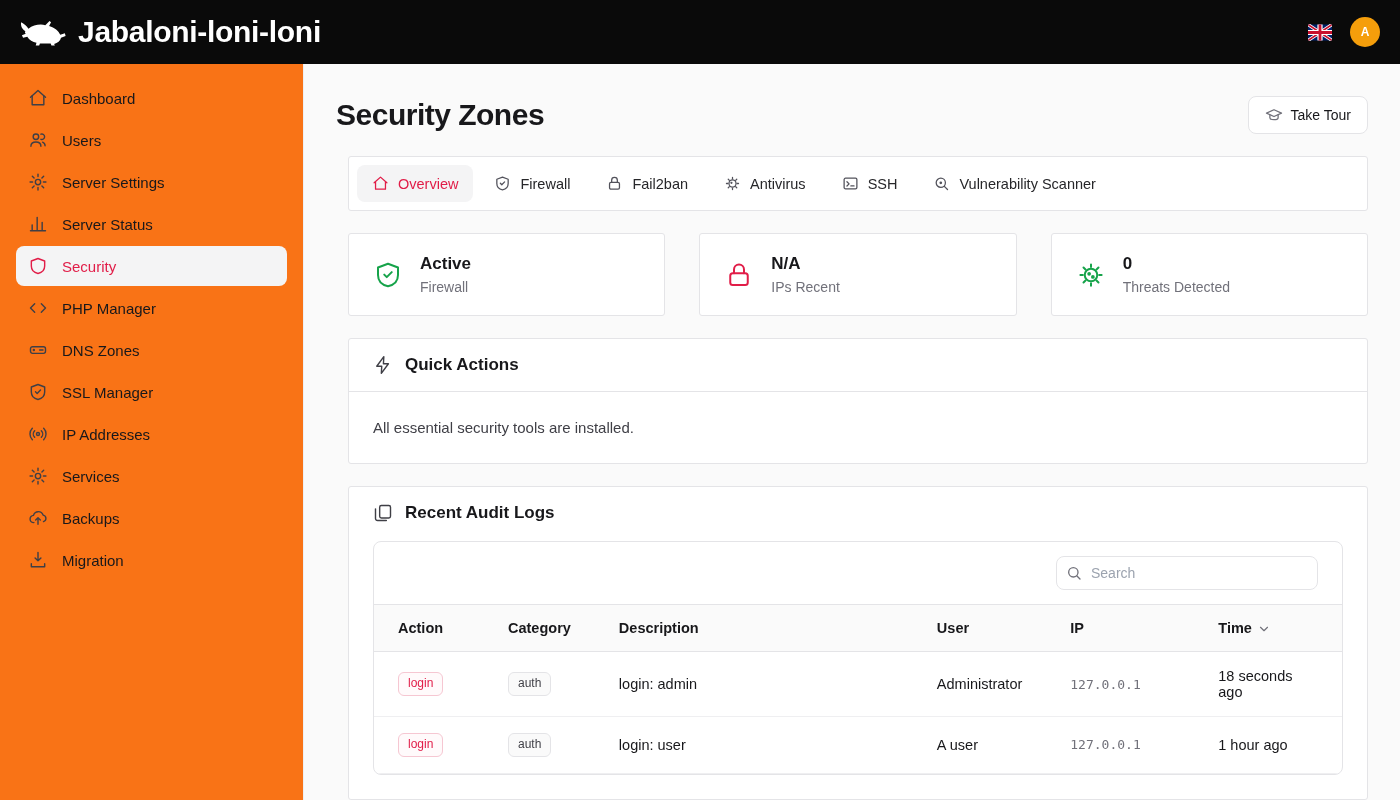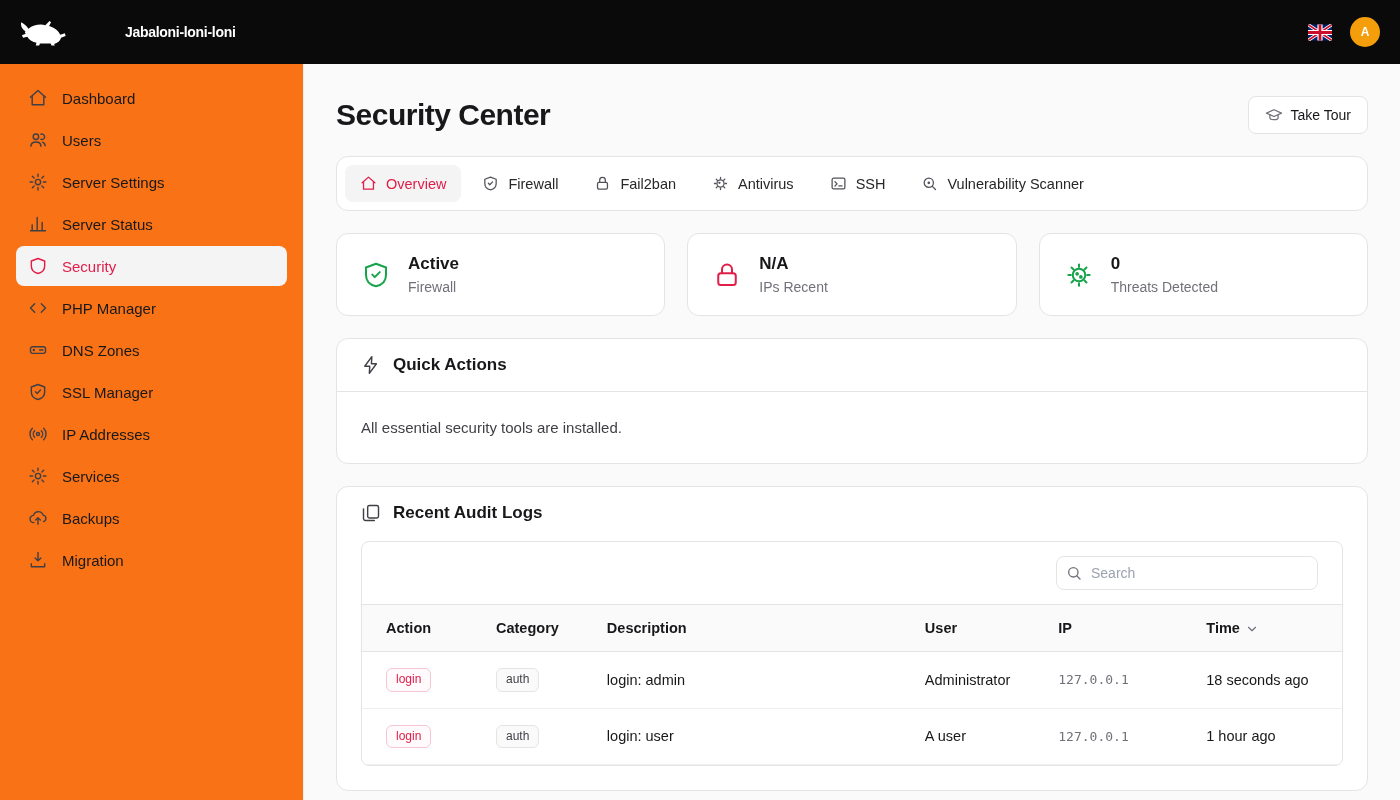--- a/index.html
+++ b/index.html
@@ -11,21 +11,21 @@
   }
   svg { display:block; flex-shrink:0; }
 
   
   .topbar {
     height:64px; background:#0a0a0a;
     display:flex; align-items:center; justify-content:space-between;
     padding:0 20px;
   }
   .brand { display:flex; align-items:center; gap:12px; }
-  .brand-title { color:#fff; font-size:14px; font-weight:700; letter-spacing:-0.3px;margin-left:47px; }
+  .brand-title { color:#fff; font-size:30px; font-weight:700; letter-spacing:-0.3px; }
   .topbar-right { display:flex; align-items:center; gap:18px; }
   .flag { width:24px; height:17px; border-radius:2px; overflow:hidden; cursor:pointer; }
   .avatar {
     width:30px; height:30px; border-radius:50%; background:#f59e0b;
     color:#fff; font-size:12px; font-weight:700;
     display:flex; align-items:center; justify-content:center; cursor:pointer;
   }
 
   
   .layout { display:flex; height:736px; }
@@ -47,21 +47,21 @@
   
   .page-head { display:flex; align-items:flex-start; justify-content:space-between; margin-bottom:22px; }
   .page-title { font-size:30px; font-weight:700; letter-spacing:-0.5px; margin-top:2px; }
   .tour-btn {
     display:flex; align-items:center; gap:8px;
     background:#fff; border:1px solid #e4e4e7; border-radius:8px;
     padding:9px 16px; font-size:14px; color:#18181b; cursor:pointer;
   }
   .tour-btn svg { color:#71717a; }
 
-  .card { background:#fff; border:1px solid #e4e4e7; border-radius:12px; }
+  .card { background:#fff; border:1px solid #e4e4e7; border-radius:3px;margin-left:12px; }
 
   
   .tabs { display:flex; gap:6px; padding:8px; margin-bottom:22px; align-items:center; }
   .tab {
     display:flex; align-items:center; gap:9px;
     padding:10px 15px; border-radius:8px; font-size:14.5px;
     color:#27272a; cursor:pointer; white-space:nowrap;
   }
   .tab svg { color:#52525b; }
   .tab.active { background:#f4f4f5; color:#e11d48; }
@@ -261,21 +261,21 @@
             <path d="M4 16.5V20h16v-3.5"></path>
           </svg>
         </span>
       <span>Migration</span>
     </div>
   </div>
 
   <div class="main">
 
     <div class="page-head">
-      <div class="page-title">Security Center</div>
+      <div class="page-title">Security Zones</div>
       <button class="tour-btn">
         <span>
             <svg width="18" height="18" viewBox="0 0 24 24" fill="none" stroke="currentColor" stroke-width="1.7" stroke-linecap="round" stroke-linejoin="round">
               <path d="M2 9.5L12 5l10 4.5L12 14z"></path>
               <path d="M6.5 11.5v4c0 1.6 2.5 2.7 5.5 2.7s5.5-1.1 5.5-2.7v-4"></path>
             </svg>
           </span>
         <span>Take Tour</span>
       </button>
     </div>

